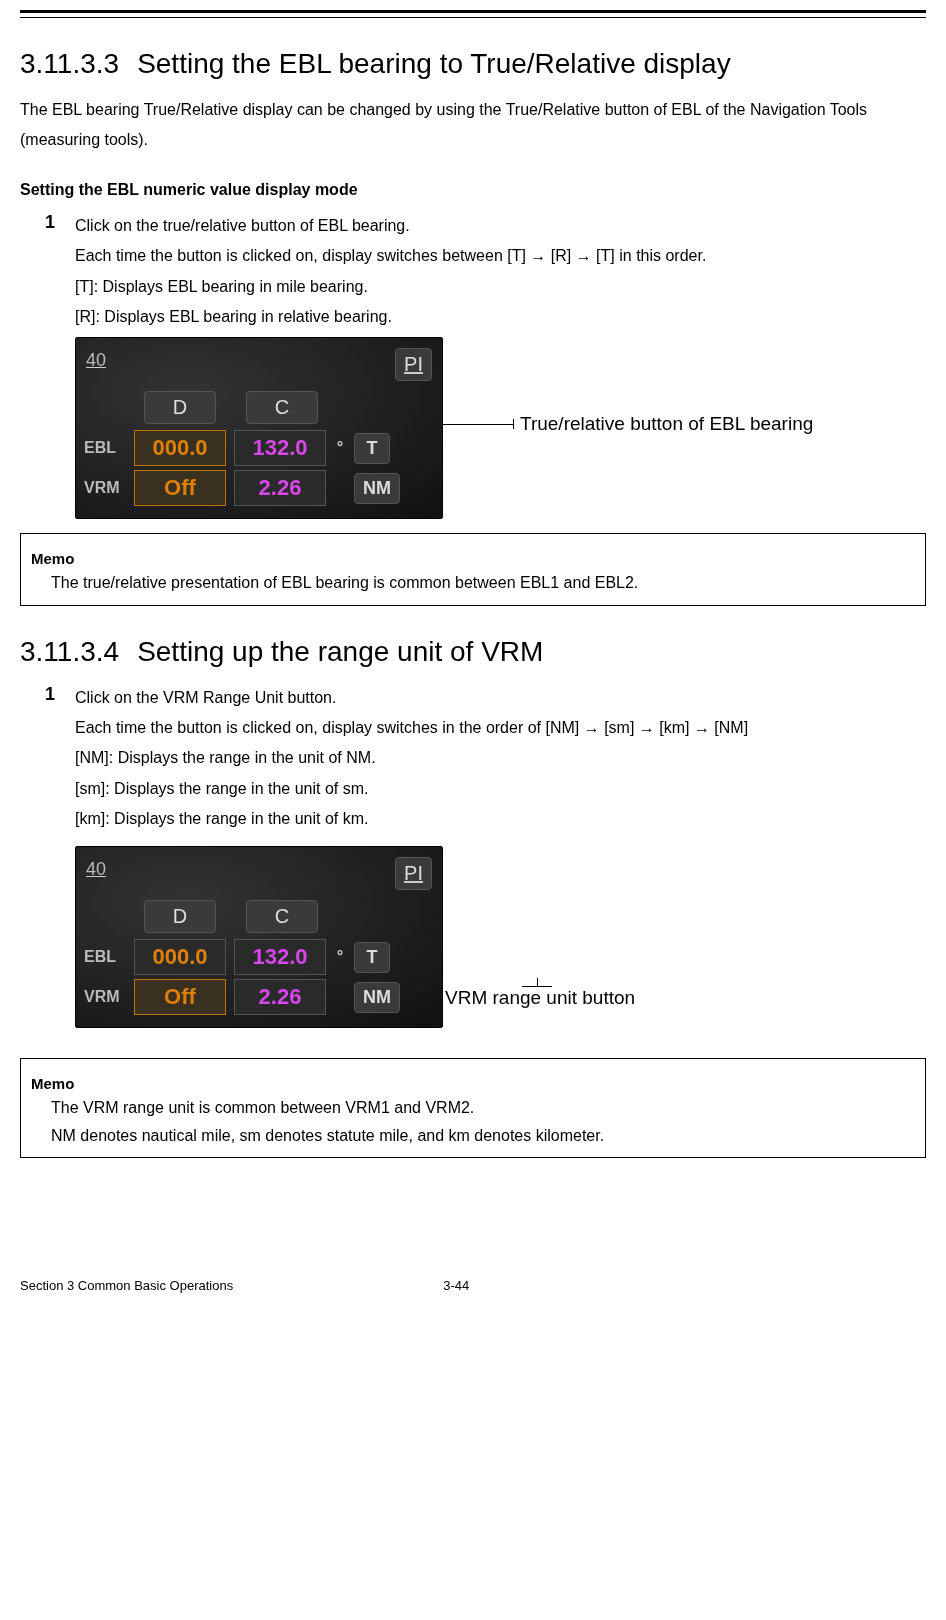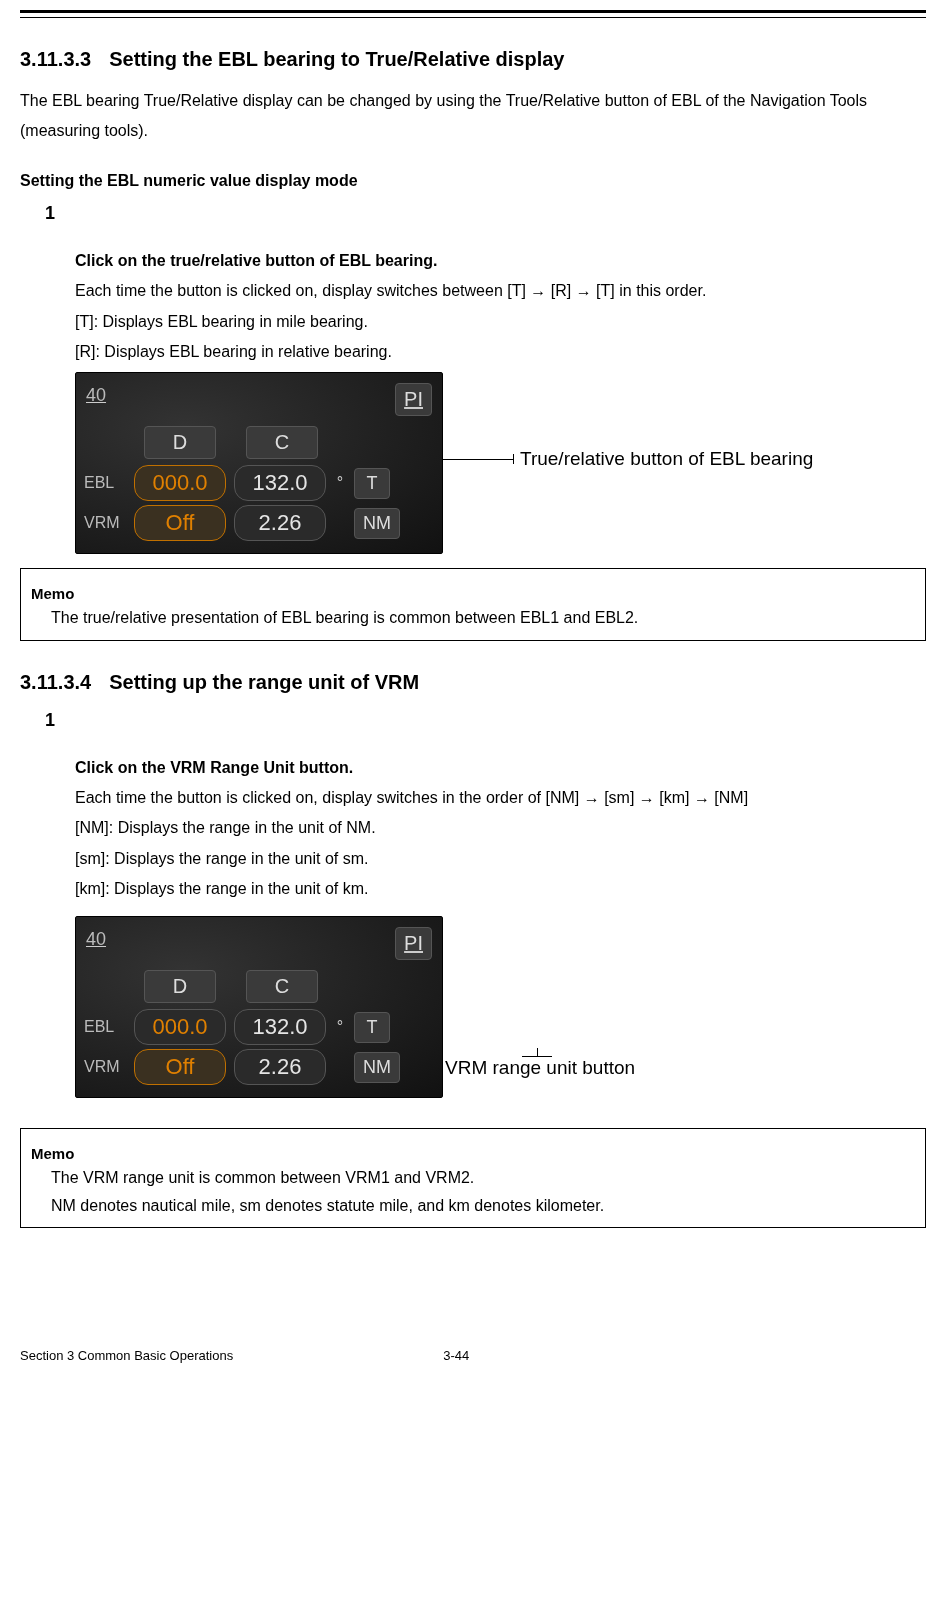--- a/index.html
+++ b/index.html
@@ -13,22 +13,22 @@
   .page {
     padding: 10px 20px 40px 20px;
   }
   .top-rule {
     border-top: 3px solid #000;
     border-bottom: 1px solid #000;
     height: 4px;
     margin: 0 0 30px 0;
   }
   h2.section-head {
-    font-size: 20px;
-    font-weight: bold;
+    font-size: 28px;
+    font-weight: normal;
     margin: 20px 0 15px 0;
   }
   .section-head .num {
     display: inline-block;
     margin-right: 18px;
   }
   p.body {
     font-size: 16px;
     line-height: 1.9;
     margin: 0 0 15px 0;
@@ -48,23 +48,22 @@
     font-weight: bold;
     width: 30px;
     flex-shrink: 0;
     padding-top: 1px;
   }
   .step-body {
     flex: 1;
   }
   .step-title {
     font-size: 16px;
-    font-weight: bold;
+    font-weight: normal;
     line-height: 1.9;
-    margin-top: 44px;
   }
   .step-line {
     font-size: 16px;
     line-height: 1.9;
   }
   .panel-callout {
     display: flex;
     align-items: center;
     margin-top: 5px;
   }
@@ -110,44 +109,45 @@
     font-size: 20px;
     width: 70px;
     text-align: center;
     padding: 4px 0;
   }
   .row3 {
     display: flex;
     align-items: center;
     gap: 8px;
     margin: 4px 0;
+    font-weight: bold;
   }
   .row-label {
     width: 42px;
     color: #bbb;
     font-size: 16px;
   }
   .val-btn {
     border: 1px solid #555;
-    border-radius: 14px;
+    border-radius: 0;
     background: #2a2a2a;
     font-size: 22px;
     text-align: center;
     padding: 4px 0;
   }
   .val-orange {
     color: #e08000;
     width: 90px;
   }
   .val-orange.active {
     background: #3a3020;
     border-color: #c07000;
   }
   .val-grey {
-    color: #e5e5e5;
+    color: #d946ef;
     width: 90px;
   }
   .deg-sym {
     color: #ccc;
     font-size: 16px;
     width: 12px;
     text-align: center;
   }
   .unit-btn {
     background: #3a3a3a;

